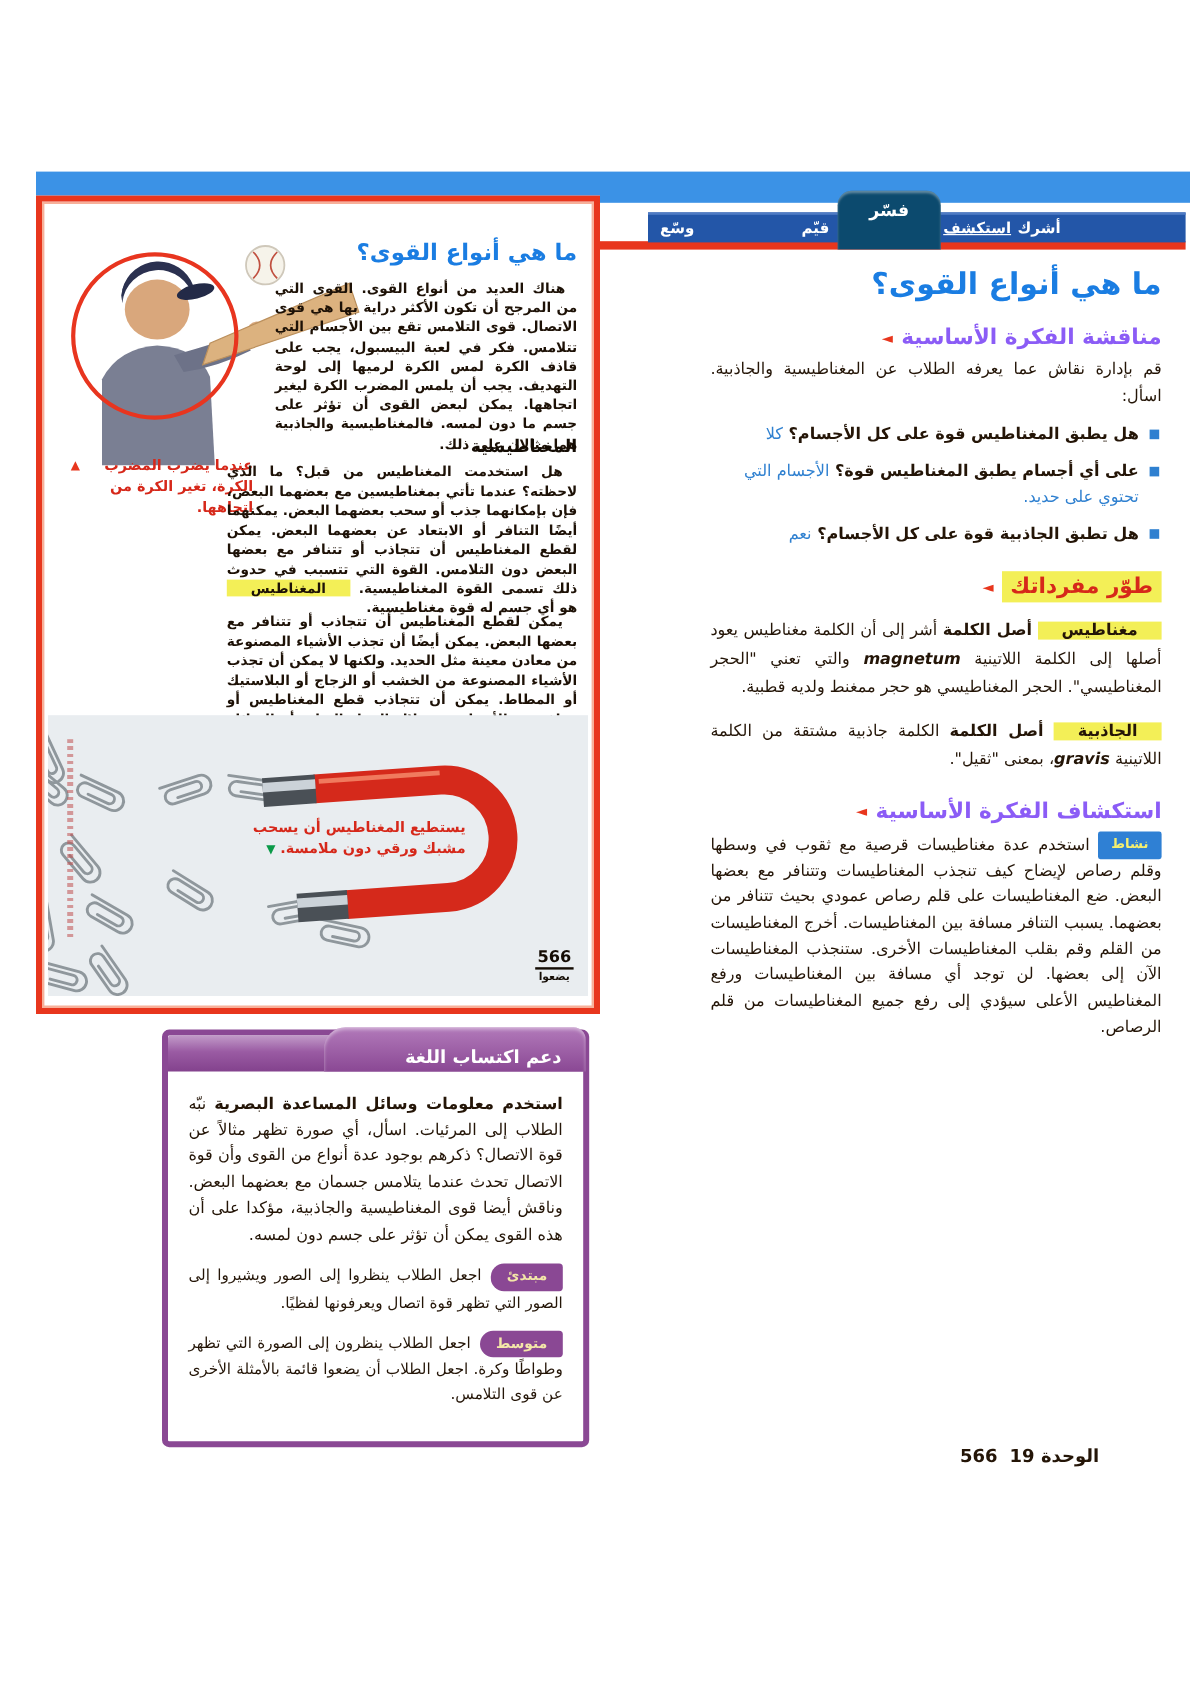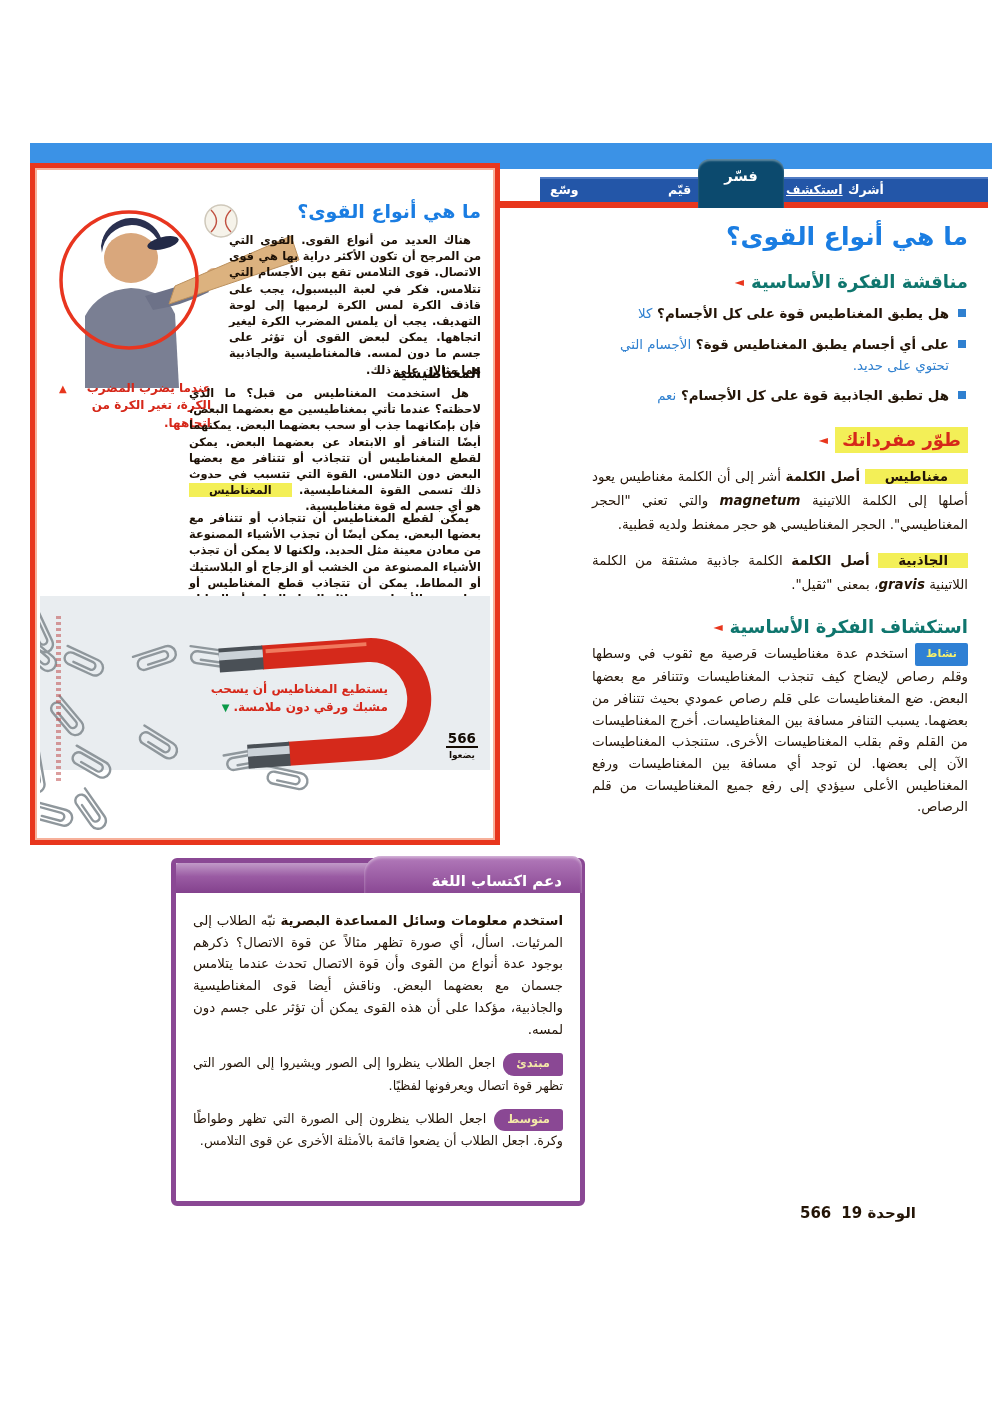--- a/index.html
+++ b/index.html
@@ -26,51 +26,51 @@
   .sp-caption{position:absolute;left:24px;top:212px;width:152px;color:#d6281a;font-size:12px;
           font-weight:bold;text-align:right;line-height:1.45;}
   .sp-caption .tri-up{float:left;color:#e8361d;font-size:10px;margin-top:2px;}
   .sp-h3{position:absolute;right:14px;top:197px;font-size:14.5px;font-weight:bold;color:#140c04;}
   .sp-p{position:absolute;right:14px;width:292px;font-size:11.4px;font-weight:bold;line-height:1.42;
           color:#1d1106;text-align:justify;text-align-last:right;}
   .sp-p.p1{top:217px;text-indent:12px;}
   .sp-p.p2{top:342px;text-indent:12px;}
   .hl{background:#f3ef57;padding:0 20px;}
   
-  .magnet-photo{position:absolute;left:5px;top:428px;width:450px;height:174px;background:#e9edf0;}
+  .magnet-photo{position:absolute;left:5px;top:428px;width:450px;height:234px;background:#e9edf0;}
   .magnet-photo svg{position:absolute;left:0;top:0;}
   .credit-strip{position:absolute;left:16px;top:20px;width:5px;height:168px;opacity:.55;
           background:repeating-linear-gradient(180deg,#c05050 0 3px,transparent 3px 6px);}
   .magnet-caption{position:absolute;left:168px;top:84px;width:180px;color:#d6281a;font-size:12px;
           font-weight:bold;text-align:right;line-height:1.5;z-index:2;}
   .magnet-caption .tri-down{color:#0a9a48;font-size:10px;margin-right:4px;}
   .sp-pagenum{position:absolute;right:12px;bottom:10px;text-align:center;color:#140c04;z-index:2;}
   .sp-pagenum .num{font-size:13.5px;font-weight:bold;border-bottom:2px solid #140c04;padding:0 2px;}
   .sp-pagenum .lbl{font-size:9px;font-weight:bold;margin-top:2px;}
   
   .tcol{position:absolute;left:592px;top:222px;width:376px;color:#241507;}
   .tcol h1{margin:0 0 14px;font-size:25px;color:#1a7de2;font-weight:bold;text-align:right;}
   .h2row{display:flex;align-items:center;justify-content:flex-start;margin:20px 0 6px;}
-  .h2row .h2text{font-size:18px;font-weight:bold;color:#0f766e;}
+  .h2row .h2text{font-size:18px;font-weight:bold;color:#8b5cf6;}
   .h2row .tri{color:#e8361d;font-size:12px;margin-right:7px;}
   .h2row .vhl{background:#f3ef57;color:#d6281a;padding:2px 7px 3px;}
   .body-p{font-size:13.4px;line-height:1.62;text-align:justify;text-align-last:right;margin:6px 0;}
   .vocab-p{font-size:13.4px;line-height:1.78;text-align:justify;text-align-last:right;margin:12px 0;}
   .lead{font-weight:bold;}
   .latin{font-weight:bold;font-style:italic;}
   .bullets{margin:12px 2px 4px 0;}
   .bullet{position:relative;padding-right:17px;margin:10px 0;font-size:13.4px;font-weight:bold;
           line-height:1.55;text-align:right;}
   .bullet .sq{position:absolute;right:0;top:5px;width:8px;height:8px;background:#2f80d0;}
   .ans{color:#2f80d0;font-weight:normal;}
   .badge{display:inline-block;background:#2f80d4;color:#f6ef6e;font-size:11px;font-weight:bold;
           padding:2px 11px 3px;border-radius:2px;margin-left:7px;vertical-align:1px;}
   
-  .ell-box{position:absolute;left:135px;top:858px;width:414px;height:348px;background:#fff;
-          border:5px solid #8a4894;border-radius:6px;box-sizing:border-box;margin-left:36px;}
+  .ell-box{position:absolute;left:135px;top:858px;width:356px;height:348px;background:#fff;
+          border:5px solid #8a4894;border-radius:6px;box-sizing:border-box;}
   .ell-header{position:relative;height:30px;background:linear-gradient(180deg,#c19ac8 0%,#9a5ba3 45%,#83428d 100%);
           border-radius:2px 2px 0 0;}
   .ell-tab{position:absolute;right:-2px;top:-7px;width:218px;height:37px;
           background:linear-gradient(180deg,#b27aba,#8a4894);border-radius:18px 10px 0 0;
           box-shadow:inset 0 2px 3px rgba(255,255,255,.45);}
   .ell-title{position:absolute;right:18px;top:9px;color:#fff;font-weight:bold;font-size:15px;z-index:2;}
   .ell-body{padding:15px 17px;font-size:12.7px;line-height:1.6;color:#241507;
           text-align:justify;text-align-last:right;}
   .lvl{margin:13px 0 0;}
   .lvl-badge{display:inline-block;background:#8a4894;color:#f3e7a8;font-size:11.5px;font-weight:bold;
@@ -179,20 +179,21 @@
     </div>
   </div>
 
   <div class="tcol">
     <h1>ما هي أنواع القوى؟</h1>
 
     <div class="h2row">
       <span class="h2text">مناقشة الفكرة الأساسية</span>
       <span class="tri">◄</span>
     </div>
+    <p class="body-p">قم بإدارة نقاش عما يعرفه الطلاب عن المغناطيسية والجاذبية. اسأل:</p>
 
     <div class="bullets">
       <div class="bullet">
         <span class="sq"></span>
         <span>هل يطبق المغناطيس قوة على كل الأجسام؟</span> <span class="ans">كلا</span>
       </div>
       <div class="bullet">
         <span class="sq"></span>
         <span>على أي أجسام يطبق المغناطيس قوة؟</span> <span class="ans">الأجسام التي تحتوي على حديد.</span>
       </div>

